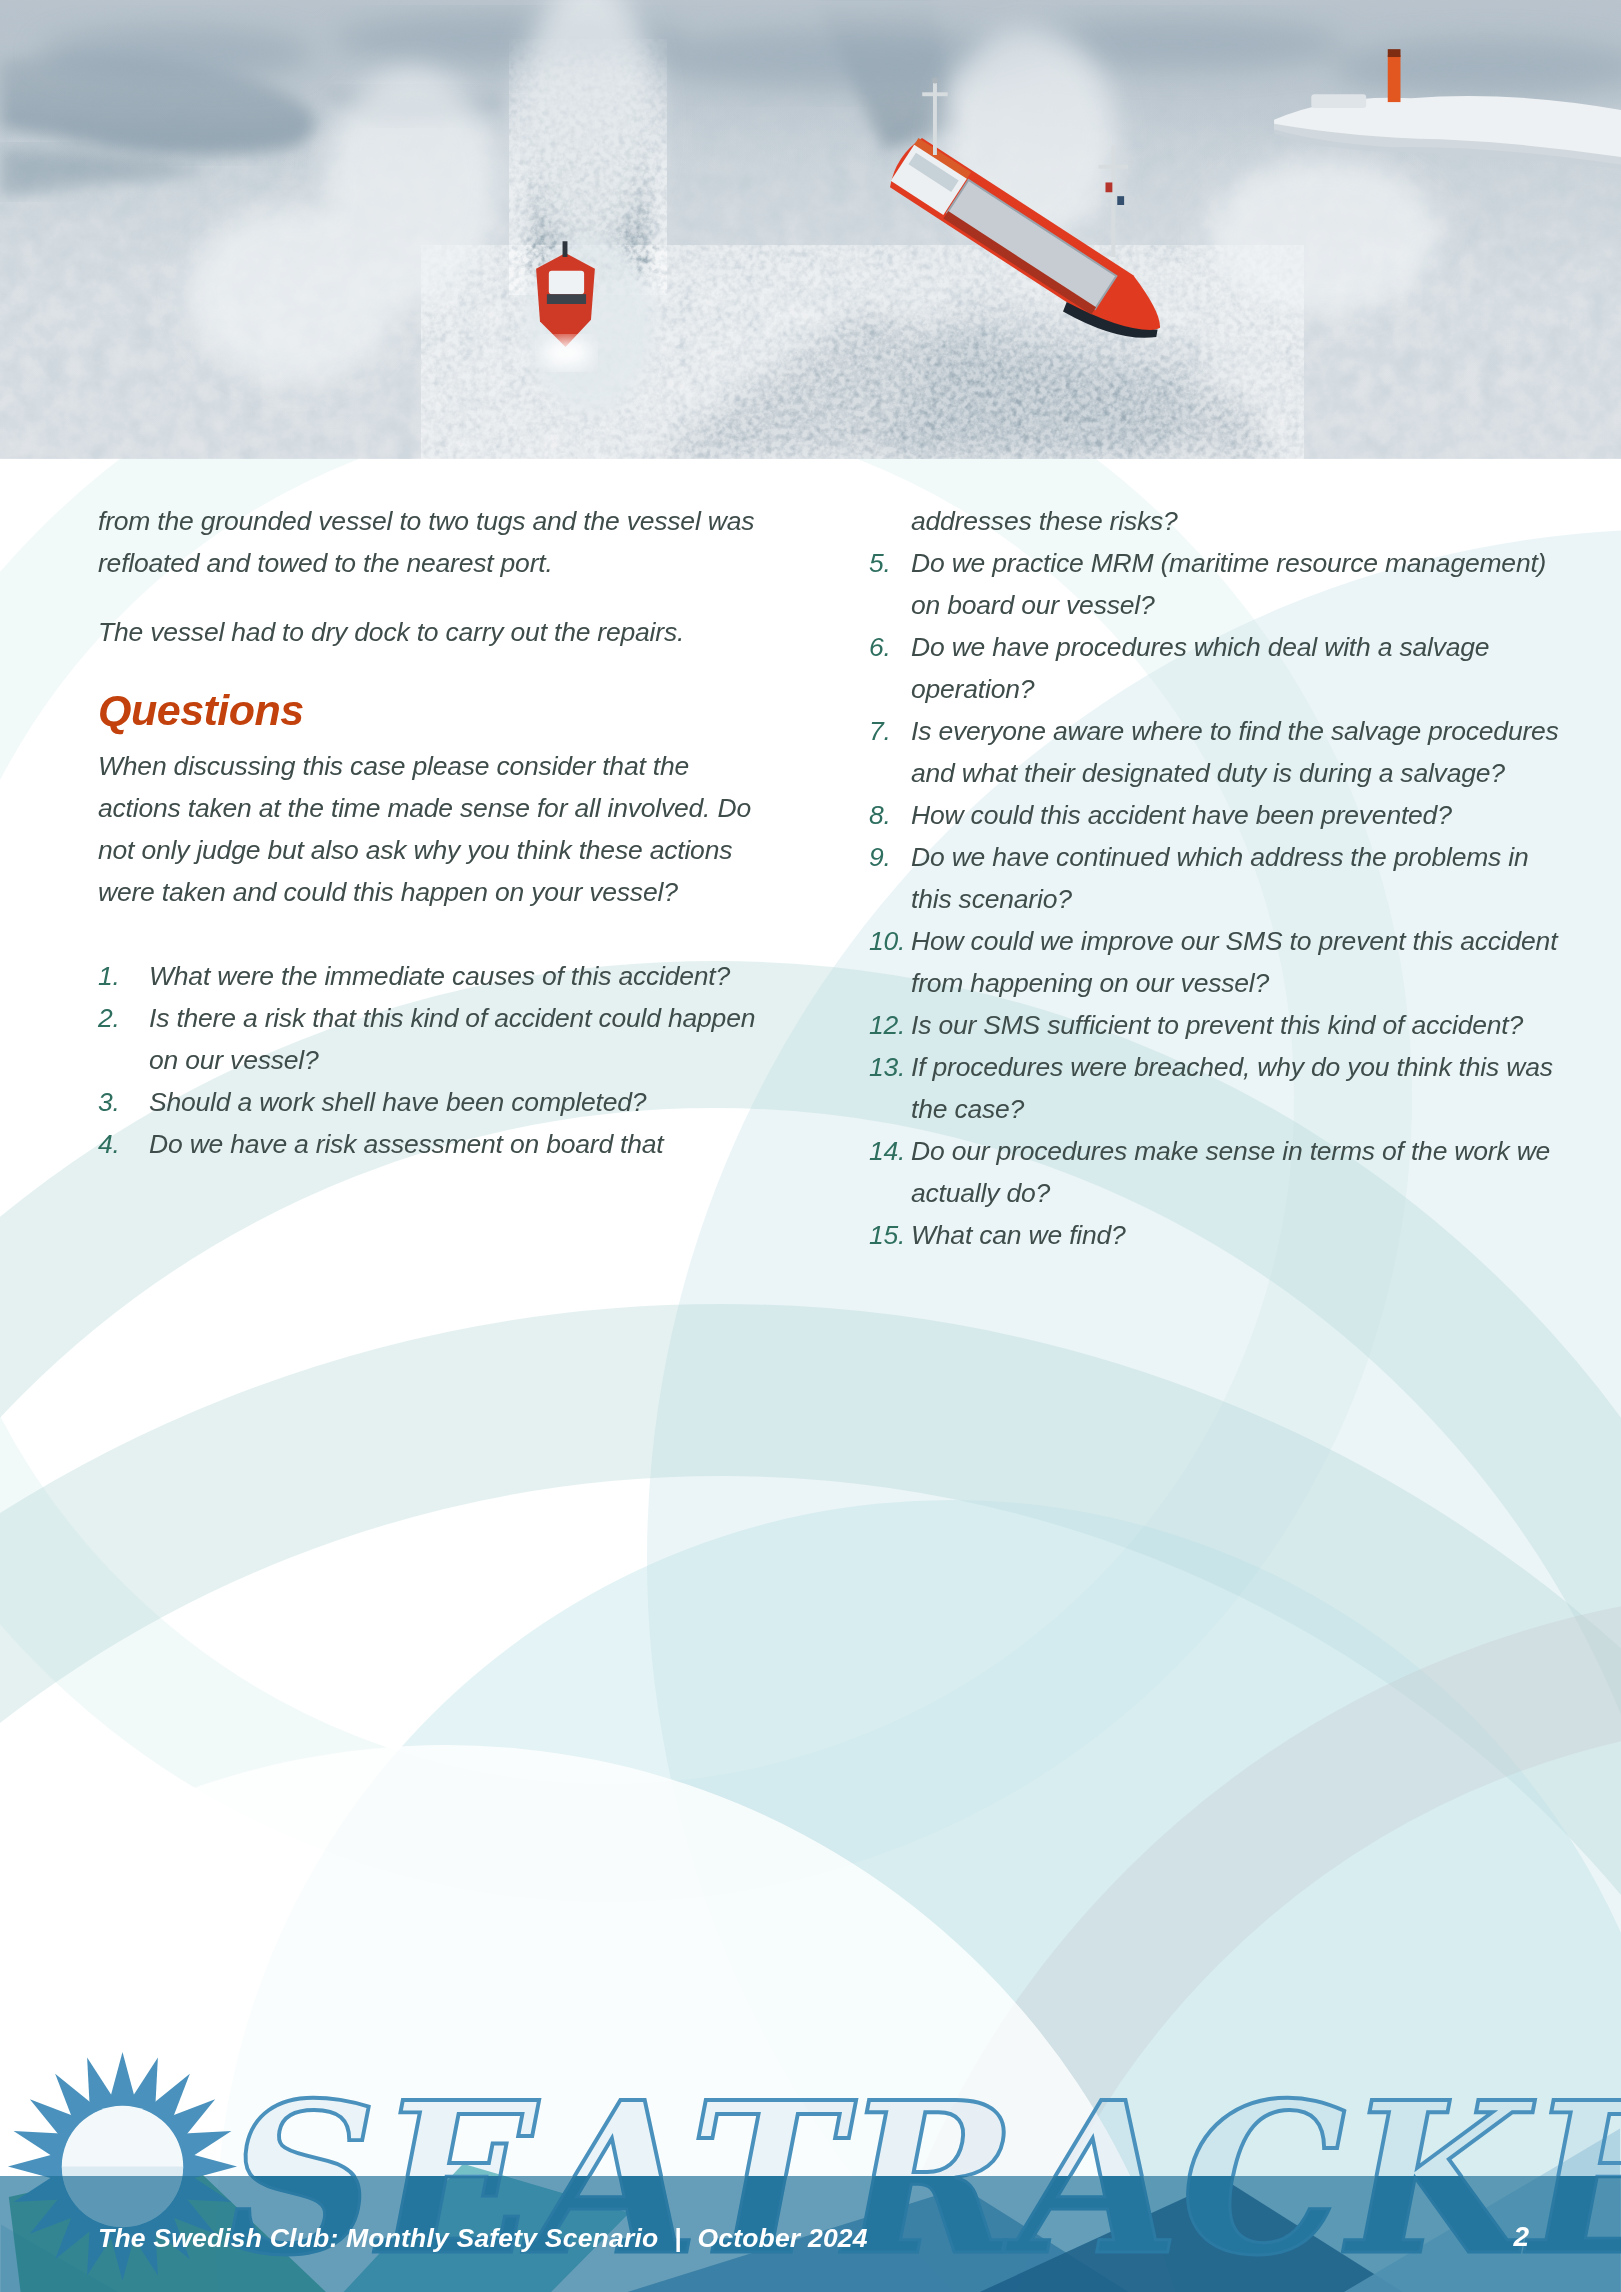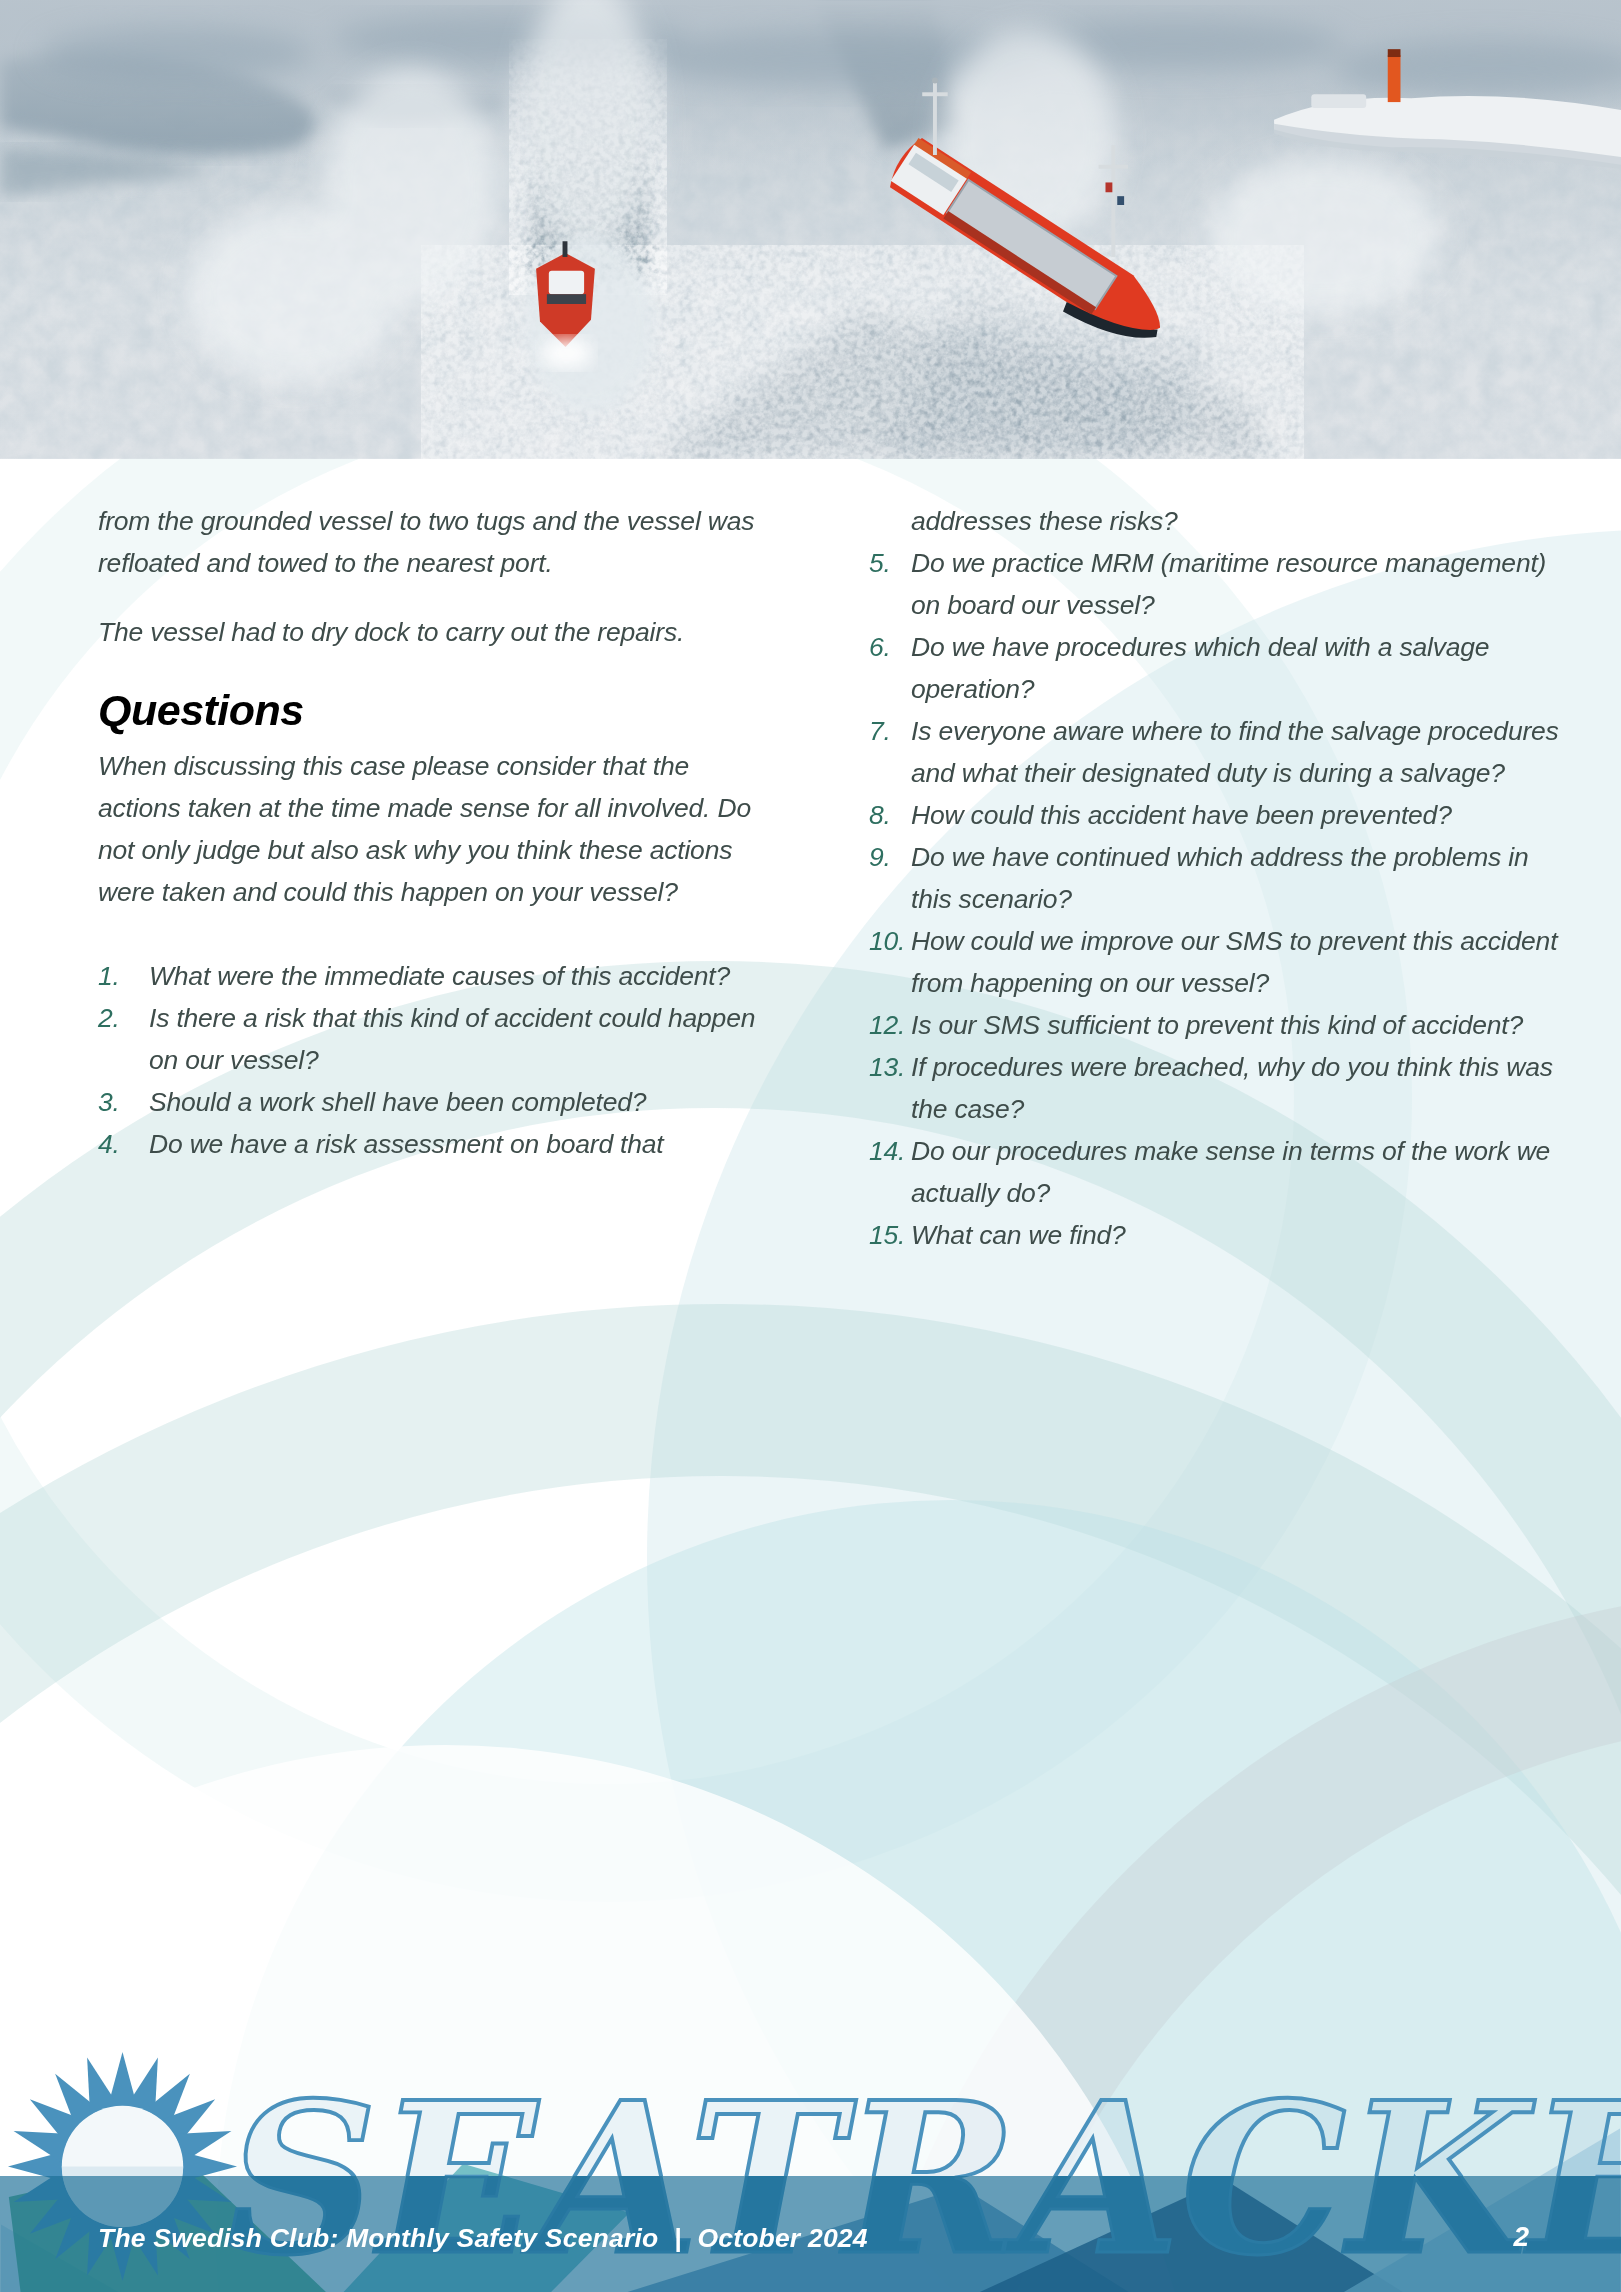--- a/index.html
+++ b/index.html
@@ -24,21 +24,21 @@
 
   
   .body-text { font-size:26.5px; line-height:42px; color:#3e4c4a; letter-spacing:-0.2px; }
   .col { position:absolute; top:500px; z-index:4; }
   .col-left  { left:98px; width:680px; }
   .col-right { left:869px; width:694px; }
   .col p { margin:0 0 27.4px 0; }
   .col p.tight { margin-bottom:0; }
   .questions-heading {
     margin:33px 0 9.8px 0; font-size:43px; line-height:49px;
-    font-weight:bold; color:#000000; letter-spacing:-0.5px;
+    font-weight:bold; color:#c2410c; letter-spacing:-0.5px;
   }
   .gap-line { height:42px; }
   .qlist { list-style:none; margin:0; padding:0; }
   .qlist li { position:relative; }
   .col-left  .qlist li { padding-left:51px; }
   .col-right .qlist li { padding-left:42px; }
   .qlist .num { position:absolute; left:0; top:0; color:#2e6f60; }
   .continuation { padding-left:42px; }
 
   

